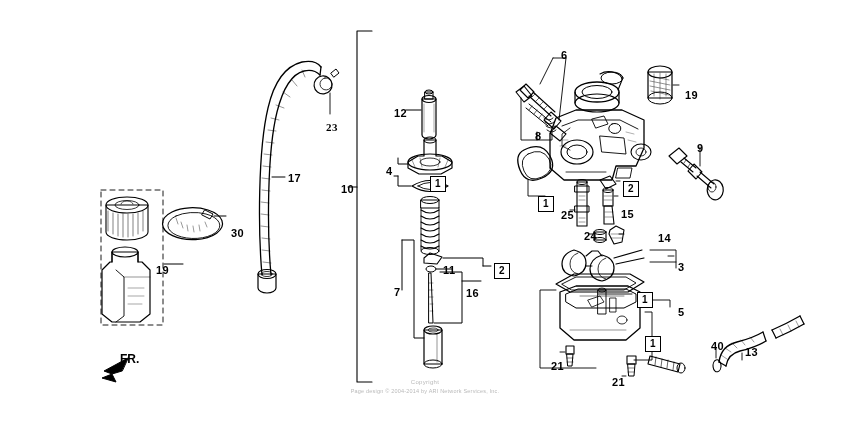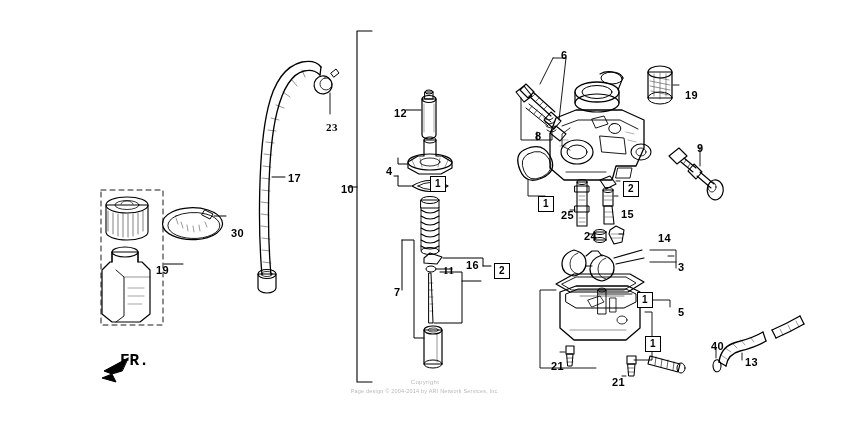--- a/index.html
+++ b/index.html
@@ -3,21 +3,21 @@
 <meta charset="utf-8">
 <style>
   html,body{margin:0;padding:0;background:#fff;}
   body{width:850px;height:424px;position:relative;overflow:hidden;
        font-family:"Liberation Sans",sans-serif;color:#000;}
   #diagram{position:absolute;left:0;top:0;width:850px;height:424px;}
   .callout{position:absolute;font-weight:bold;font-size:11px;line-height:1;
            color:#000;letter-spacing:0.5px;white-space:nowrap;}
   .boxnum{position:absolute;font-weight:bold;font-size:10px;line-height:1;
           color:#000;border:1.2px solid #000;padding:2px 4px;background:#fff;}
-  .frmark{position:absolute;font-weight:bold;font-size:16px;color:#000;font-family:Liberation Mono, monospace;}
+  .frmark{position:absolute;font-weight:bold;font-size:12px;color:#000;}
   .footer{position:absolute;width:850px;text-align:center;color:#b9b9b9;}
   .f1{top:379px;font-size:6px;letter-spacing:.3px;}
   .f2{top:388px;font-size:5.5px;letter-spacing:.2px;}
 </style>
 </head>
 <body>
 
 <svg id="diagram" viewBox="0 0 850 424">
   <g fill="none" stroke="#000" stroke-width="1" stroke-linecap="round" stroke-linejoin="round">
 
@@ -466,26 +466,26 @@
     <div class="boxnum" style="left: 637px; top: 292px;">1</div>
     <div class="boxnum" style="left: 645px; top: 336px;">1</div>
     <div class="callout" style="left: 678px; top: 262px;">3</div>
     <div class="callout" style="left: 386px; top: 166px;">4</div>
     <div class="callout" style="left: 678px; top: 307px;">5</div>
     <div class="callout" style="left: 561px; top: 50px;">6</div>
     <div class="callout" style="left: 394px; top: 287px;">7</div>
     <div class="callout" style="left: 535px; top: 131px;">8</div>
     <div class="callout" style="left: 697px; top: 143px;">9</div>
     <div class="callout" style="left: 341px; top: 184px;">10</div>
-    <div class="callout" style="left: 443px; top: 265px; font-family: Liberation Serif, serif;">11</div>
+    <div class="callout" style="left: 443px; top: 265px;">11</div>
     <div class="callout" style="left: 394px; top: 108px; text-align: center;">12</div>
-    <div class="callout" style="left: 745px; top: 347px; margin-top: 10px;">13</div>
+    <div class="callout" style="left: 745px; top: 347px;">13</div>
     <div class="callout" style="left: 658px; top: 233px; text-align: center;">14</div>
     <div class="callout" style="left: 621px; top: 209px;">15</div>
-    <div class="callout" style="left: 466px; top: 260px;">16</div>
+    <div class="callout" style="left: 466px; top: 288px;">16</div>
     <div class="callout" style="left: 288px; top: 173px; text-align: center;">17</div>
     <div class="callout" style="left: 685px; top: 90px;">19</div>
     <div class="callout" style="left: 156px; top: 265px; text-align: center;">19</div>
     <div class="callout" style="left: 231px; top: 228px;">30</div>
     <div class="callout" style="left: 551px; top: 361px;">21</div>
     <div class="callout" style="left: 612px; top: 377px;">21</div>
     <div class="callout" style="left: 711px; top: 341px;">40</div>
     <div class="callout" style="left: 326px; top: 122px; font-family: Liberation Serif, serif;">23</div>
     <div class="callout" style="left: 584px; top: 231px; text-align: center;">24</div>
     <div class="callout" style="left: 561px; top: 210px;">25</div>

